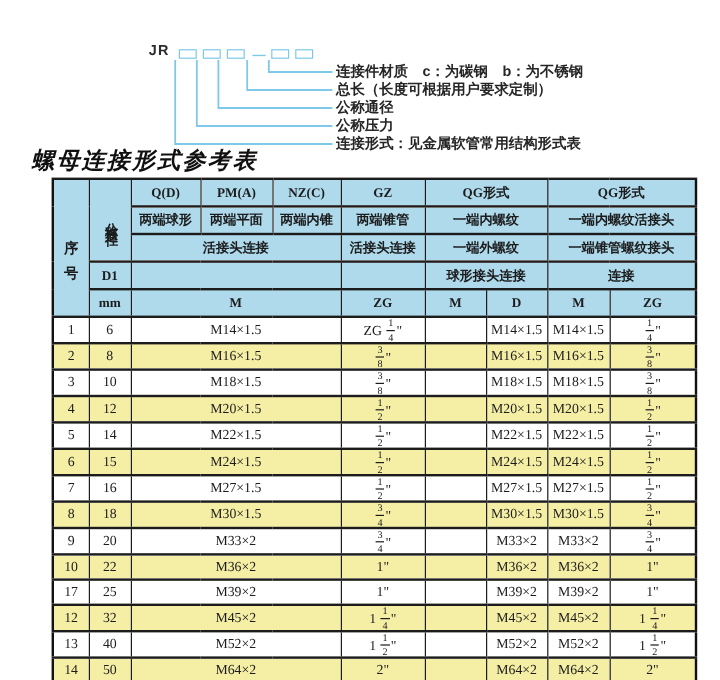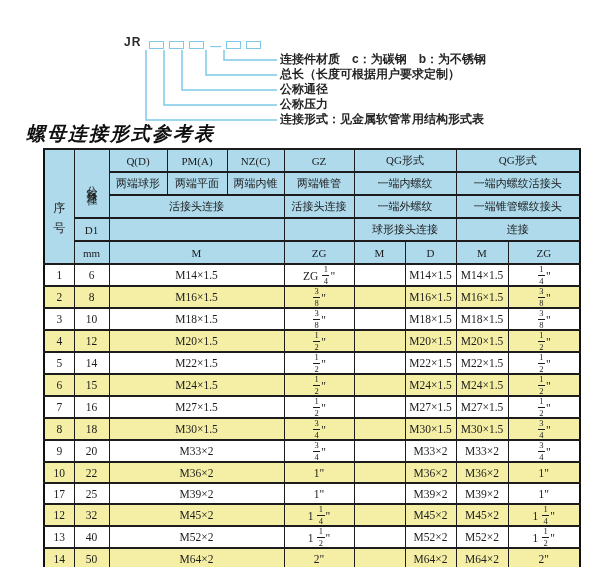--- a/index.html
+++ b/index.html
@@ -26,21 +26,21 @@
   .table-title{position:absolute;left:26px;top:121px;margin:0;font-size:19px;font-weight:bold;
                font-style:italic;letter-spacing:2px;color:#101010;
                font-family:"Liberation Serif",serif;}
 
   
   table.ref{position:absolute;left:43px;top:148px;border-collapse:collapse;table-layout:fixed;
             border:2px solid #111;}
   .ref th,.ref td{border:1px solid #1c1c1c;border-top-width:2px;border-bottom-width:2px;
             text-align:center;vertical-align:middle;padding:0;overflow:hidden;
             font-family:"Liberation Serif",serif;color:#1c1c1c;}
-  .ref thead th{background:var(--header-blue,#aedaec);font-weight:normal;font-size:11px;}
+  .ref thead th{background:var(--header-blue,#aedaec);font-weight:bold;font-size:11px;}
   .ref thead tr{height:23px;}
   .ref tbody tr{height:21px;}
   .ref tbody td{font-size:11.5px;background:#ffffff;}
   .ref tbody tr.alt td{background:var(--row-yellow,#f5efa6);}
 
   .v{writing-mode:vertical-rl;text-orientation:upright;display:inline-block;line-height:1;}
   .v-seq{letter-spacing:22px;font-size:12px;padding-top:14px;}
   .v-dn{letter-spacing:3px;font-size:11px;}
 
   .frac{display:inline-block;text-align:center;vertical-align:-4px;line-height:1;

